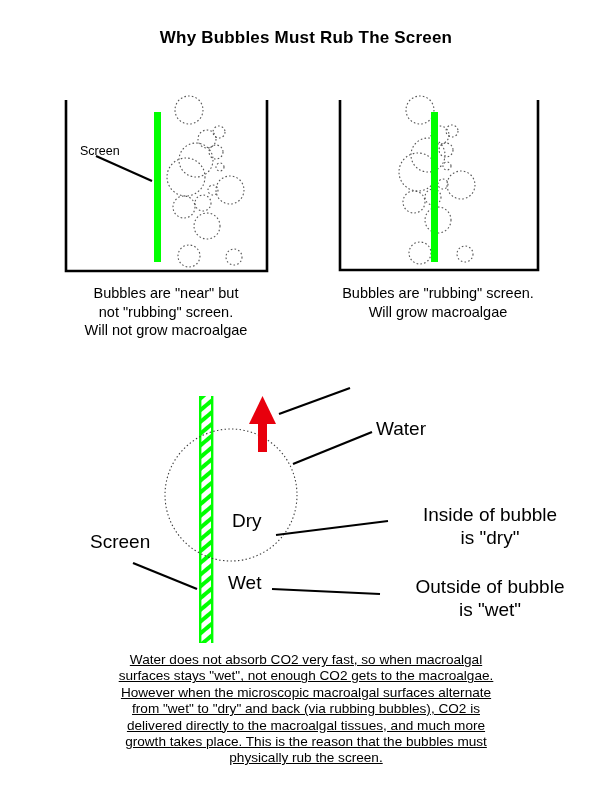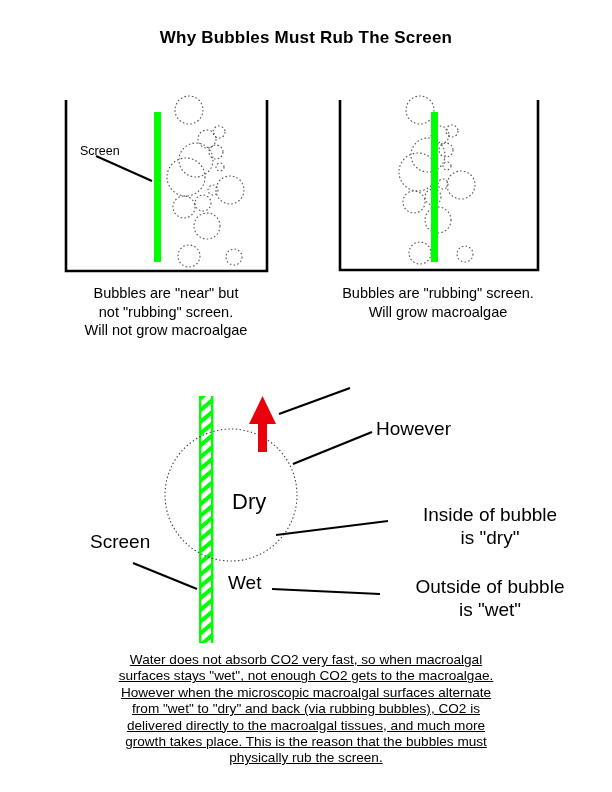--- a/index.html
+++ b/index.html
@@ -95,22 +95,22 @@
   #label-outside {
     left: 382px;
     top: 575px;
     font-size: 19px;
     line-height: 23px;
     text-align: center;
     width: 216px;
   }
   #label-dry {
     left: 232px;
-    top: 492px;
-    font-size: 22px;
+    top: 511px;
+    font-size: 19px;
   }
   #label-wet {
     left: 228px;
     top: 573px;
     font-size: 19px;
   }
   #body-paragraph {
     position: absolute;
     left: 46px;
     top: 652px;
@@ -204,21 +204,21 @@
   <div class="lbl" id="label-screen-top">Screen</div>
 
   <div class="caption" id="caption-left">Bubbles are "near" but
 not "rubbing" screen.
 Will not grow macroalgae</div>
 
   <div class="caption" id="caption-right">Bubbles are "rubbing" screen.
 Will grow macroalgae</div>
 
 
-  <div class="lbl" id="label-bubble">However</div>
+  <div class="lbl" id="label-bubble">Water</div>
 
   <div class="lbl" id="label-outside">Outside of bubble
 is "wet"</div>
 
   <div class="lbl" id="label-inside">Inside of bubble
 is "dry"</div>
 
   <div class="lbl" id="label-dry">Dry</div>
 
   <div class="lbl" id="label-wet">Wet</div>

